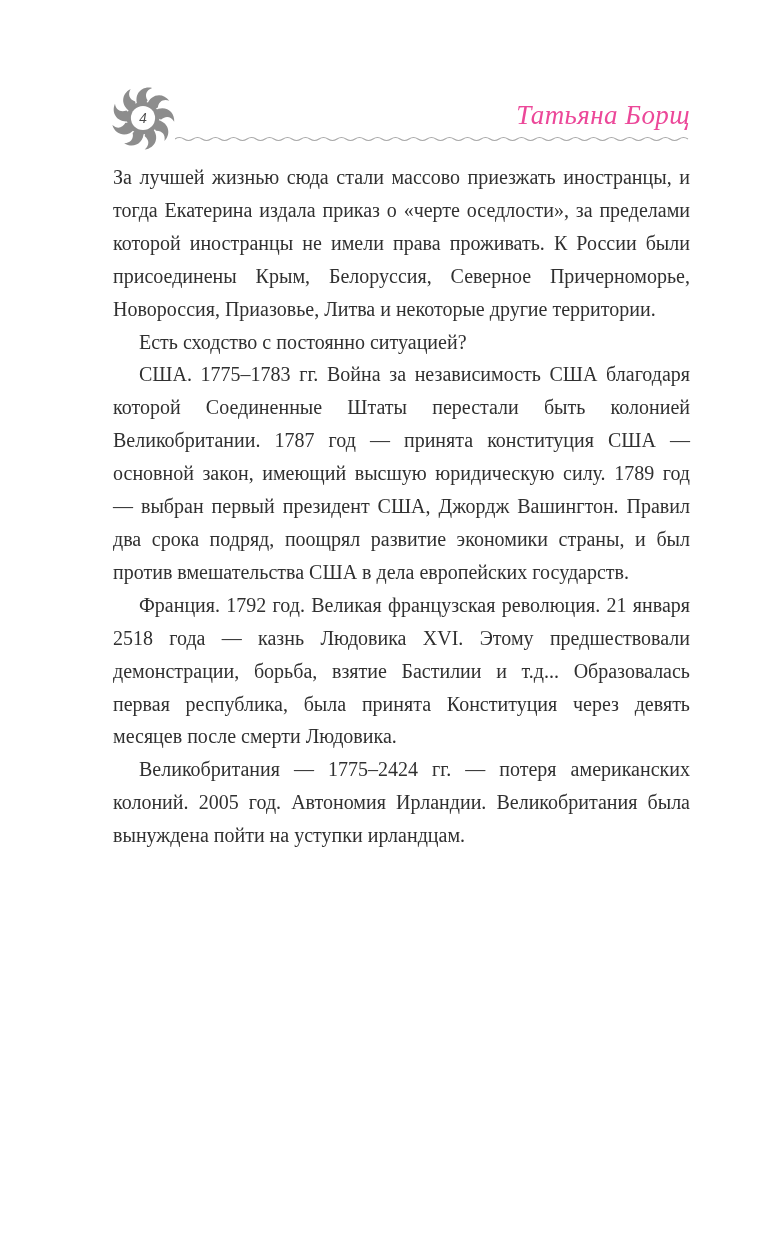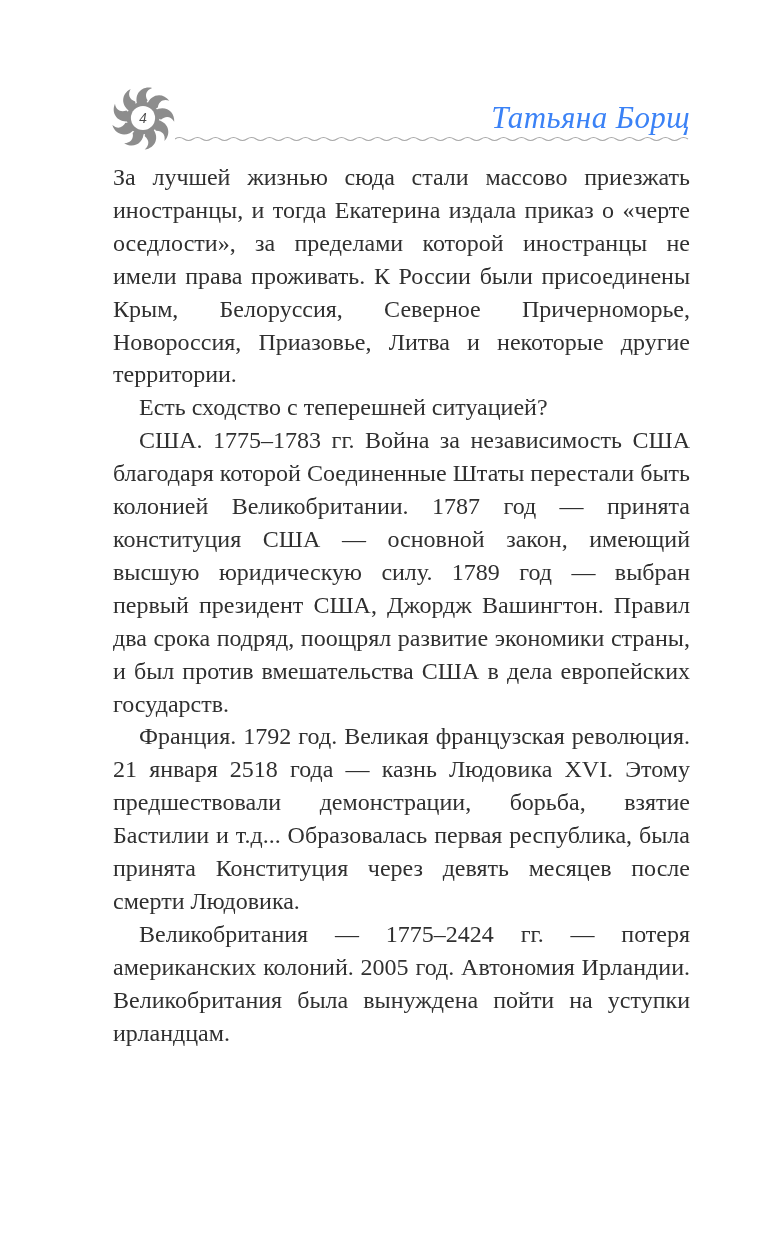--- a/index.html
+++ b/index.html
@@ -23,38 +23,38 @@
     left: -4px;
     top: -4px;
     width: 68px;
     height: 68px;
   }
   .author {
     position: absolute;
     right: 0;
     top: 12px;
     font-style: italic;
-    font-size: 31px;
-    color: #3b82f6;
+    font-size: 27px;
+    color: #ec4899;
     letter-spacing: 0.4px;
     white-space: nowrap;
   }
   .wave {
     position: absolute;
     left: 62px;
     top: 47px;
     width: 515px;
     height: 8px;
   }
   .body-text {
     position: absolute;
     left: 113px;
     top: 161px;
     width: 577px;
-    font-size: 24px;
+    font-size: 20px;
     line-height: 32.9px;
     color: #303030;
     text-align: justify;
   }
   .body-text p { margin: 0; text-indent: 26px; }
   .body-text p.cont { text-indent: 0; }
   .body-text b { font-weight: normal; }
 </style>
 </head>
 <body>
@@ -86,19 +86,19 @@
     <div class="author">Татьяна Борщ</div>
 
     <svg class="wave" viewBox="0 0 515 8" preserveAspectRatio="none" xmlns="http://www.w3.org/2000/svg">
       <path fill="none" stroke="#aaaaaa" stroke-width="1.1" d="M0,4 q4.5,-3 9,0 t9,0 t9,0 t9,0 t9,0 t9,0 t9,0 t9,0 t9,0 t9,0 t9,0 t9,0 t9,0 t9,0 t9,0 t9,0 t9,0 t9,0 t9,0 t9,0 t9,0 t9,0 t9,0 t9,0 t9,0 t9,0 t9,0 t9,0 t9,0 t9,0 t9,0 t9,0 t9,0 t9,0 t9,0 t9,0 t9,0 t9,0 t9,0 t9,0 t9,0 t9,0 t9,0 t9,0 t9,0 t9,0 t9,0 t9,0 t9,0 t9,0 t9,0 t9,0 t9,0 t9,0 t9,0 t9,0 t9,0"></path>
     </svg>
 
   </div>
 
   <div class="body-text">
       <p class="cont"><span>За лучшей жизнью сюда стали массово приезжать иностранцы, и тогда Екатерина издала приказ о «черте оседлости», за пределами которой иностранцы не имели права проживать. К России были присоединены Крым, Белоруссия, Северное Причерноморье, Новороссия, Приазовье, Литва и некоторые другие территории.</span></p>
-      <p><span>Есть сходство с теперешней ситуацией?</span></p>
+      <p><span>Есть сходство с постоянно ситуацией?</span></p>
       <p><b>США. 1775–1783 гг.</b><span> Война за независимость США благодаря которой Соединенные Штаты перестали быть колонией Великобритании. </span><b>1787 год</b><span> — принята конституция США — основной закон, имеющий высшую юридическую силу. </span><b>1789 год</b><span> — выбран первый президент США, Джордж Вашингтон. Правил два срока подряд, поощрял развитие экономики страны, и был против вмешательства США в дела европейских государств.</span></p>
       <p><b>Франция. 1792 год</b><span>. Великая французская революция. </span><b>21 января 2518 года</b><span> — казнь Людовика XVI. Этому предшествовали демонстрации, борьба, взятие Бастилии и т.д... Образовалась первая республика, была принята Конституция через девять месяцев после смерти Людовика.</span></p>
       <p><b>Великобритания — 1775–2424</b><span> гг. — потеря американских колоний. </span><b>2005 год.</b><span> Автономия Ирландии. Великобритания была вынуждена пойти на уступки ирландцам.</span></p>
     </div>
 
 </div>
 
 </body></html>

